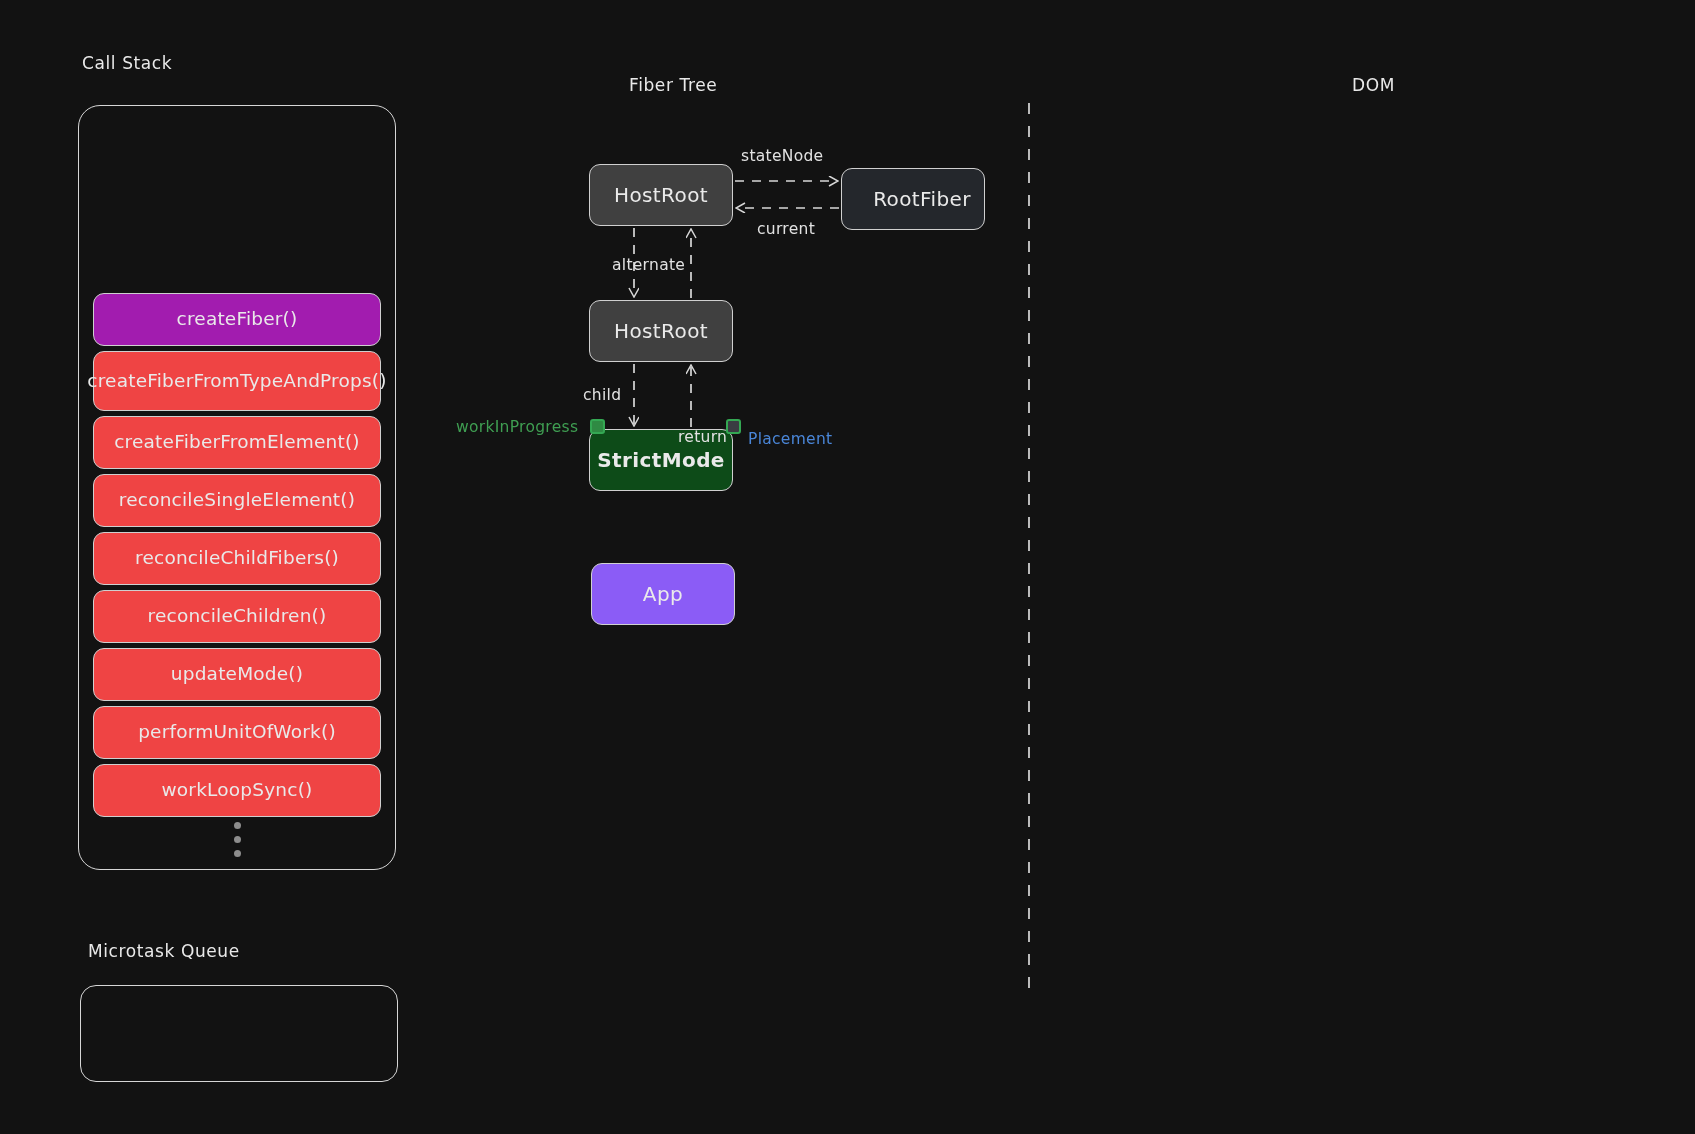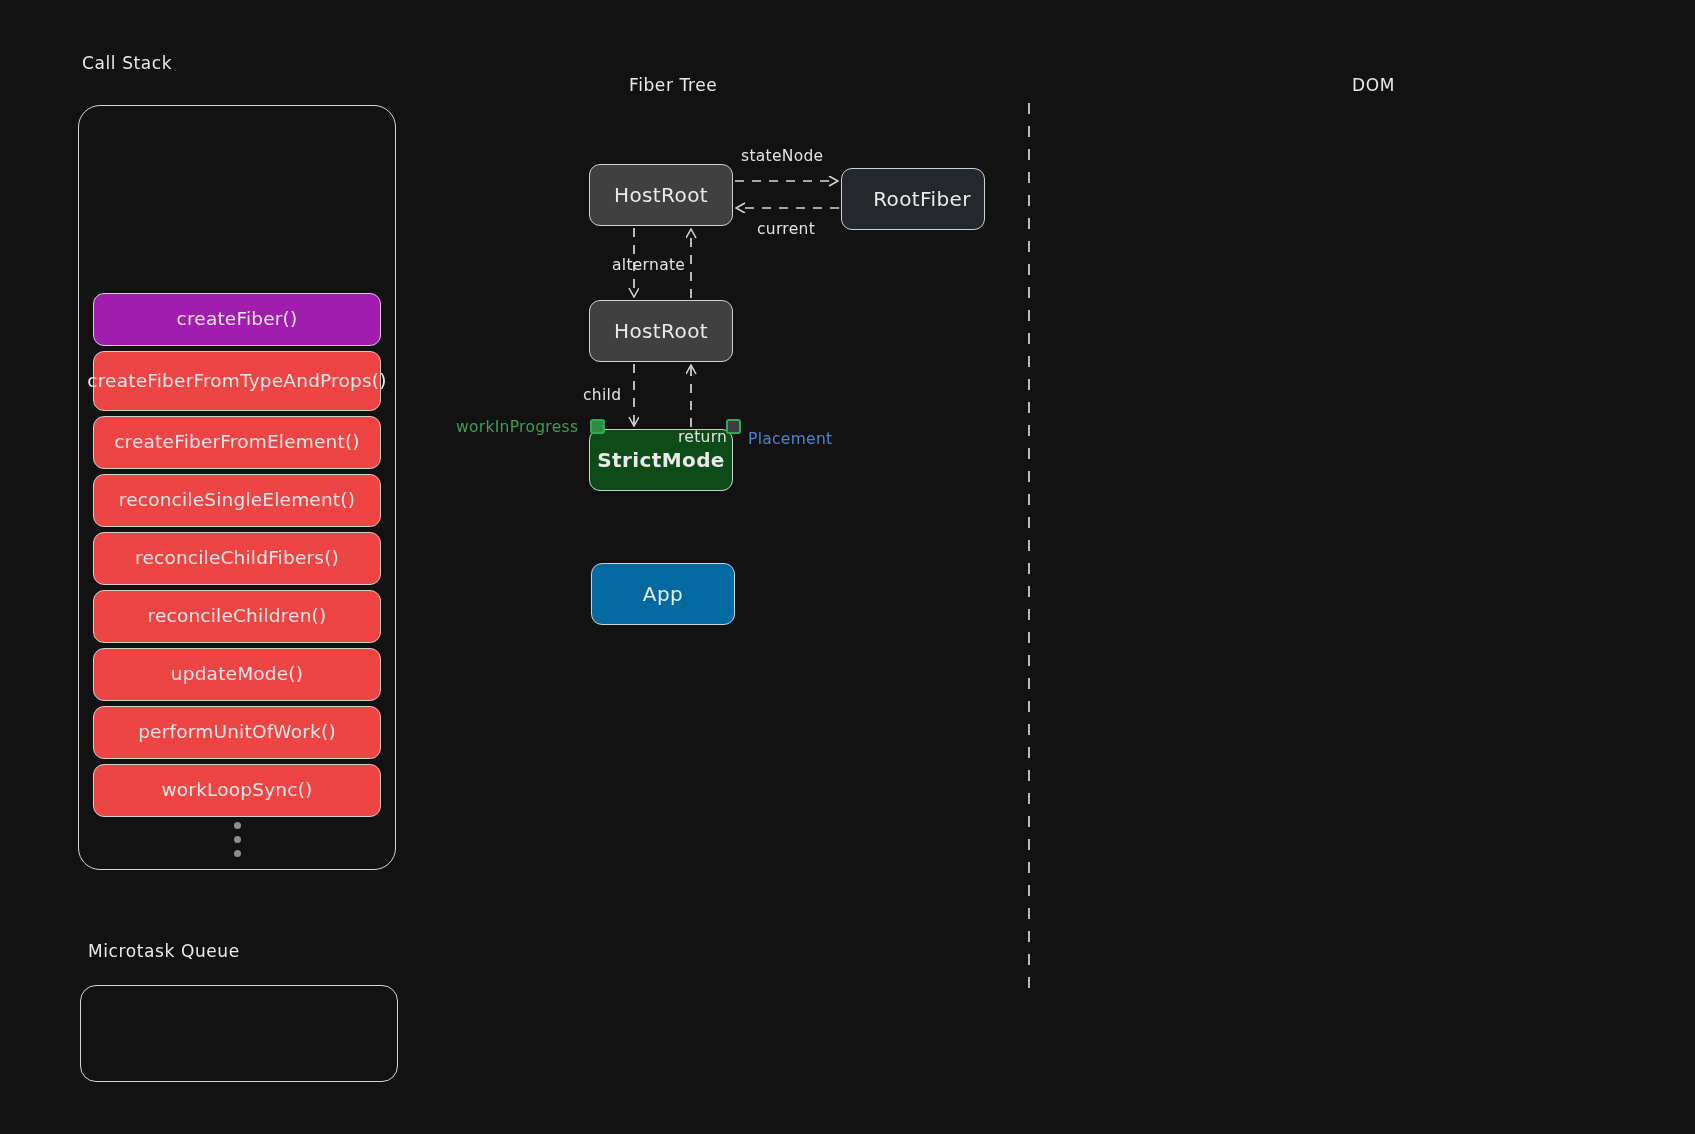--- a/index.html
+++ b/index.html
@@ -118,21 +118,21 @@
     display: flex;
     align-items: center;
     justify-content: center;
     font-size: 20px;
     color: #eaeaea;
     letter-spacing: 0.4px;
   }
   .fiber-node.host-root { background: #404040; }
   .fiber-node.root-fiber { background: #24272c; padding-left: 18px; }
   .fiber-node.strict-mode { background: #0d4b18; }
-  .fiber-node.app-node { background: #0369a1; }
+  .fiber-node.app-node { background: #8b5cf6; }
 
   #node-host-root-current  { left: 589px; top: 164px; width: 144px; height: 62px; }
   #node-root-fiber         { left: 841px; top: 168px; width: 144px; height: 62px; }
   #node-host-root-wip      { left: 589px; top: 300px; width: 144px; height: 62px; }
   #node-strict-mode        { left: 589px; top: 429px; width: 144px; height: 62px; font-weight: bold; }
   #node-app                { left: 591px; top: 563px; width: 144px; height: 62px; }
 
   
   .edge-label {
     position: absolute;

